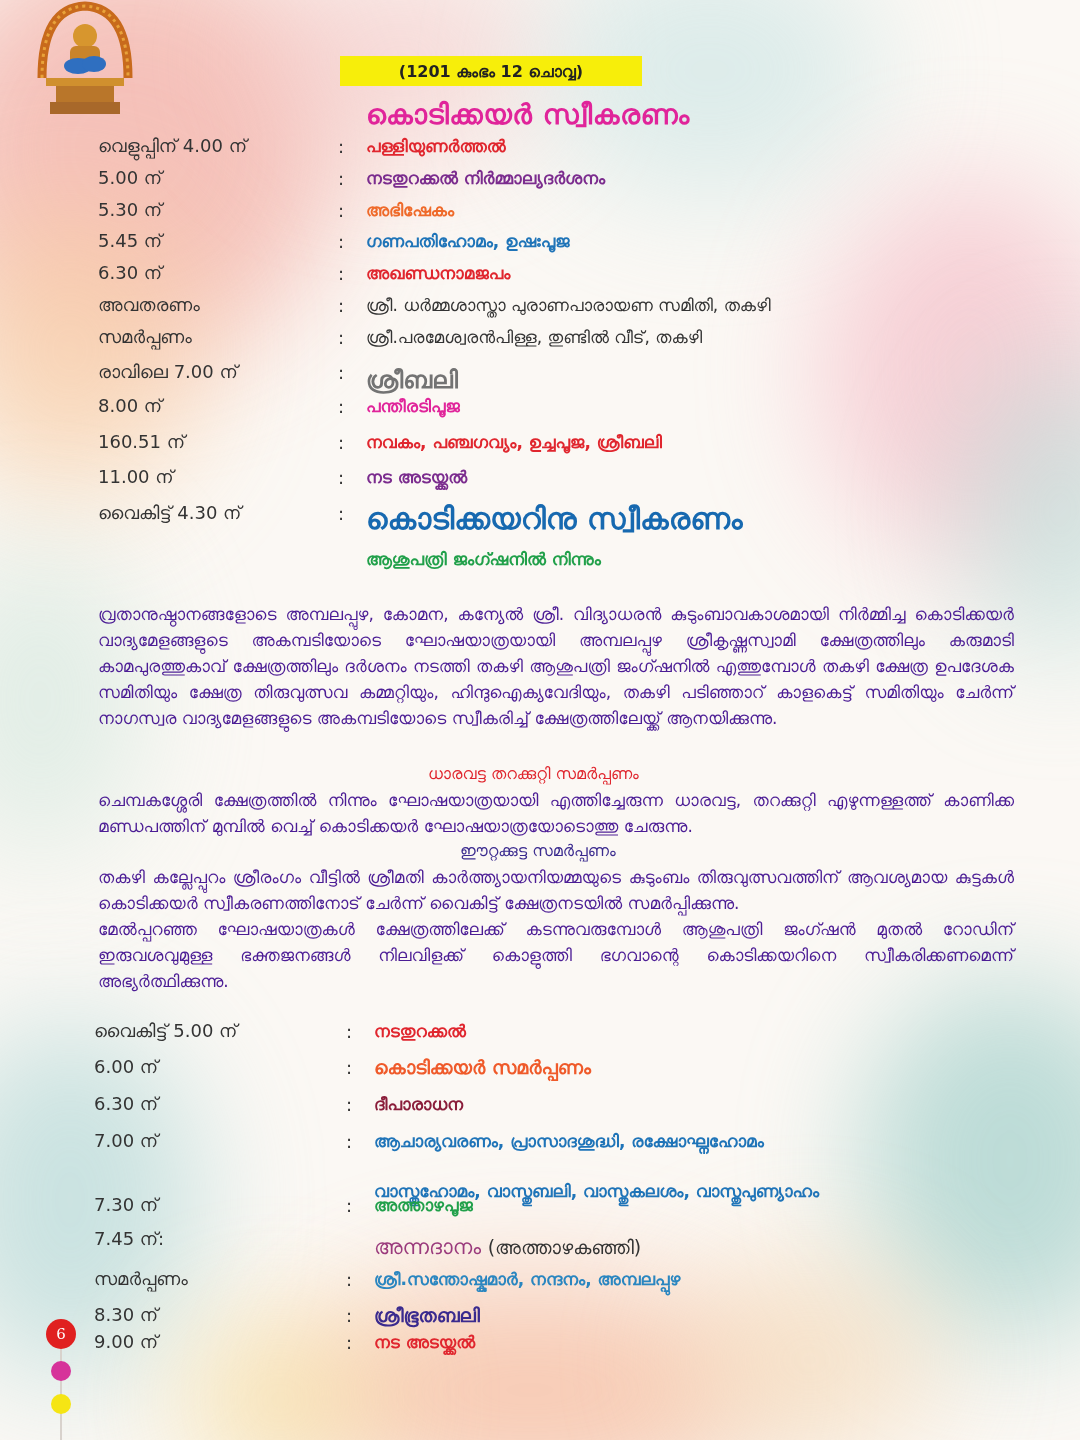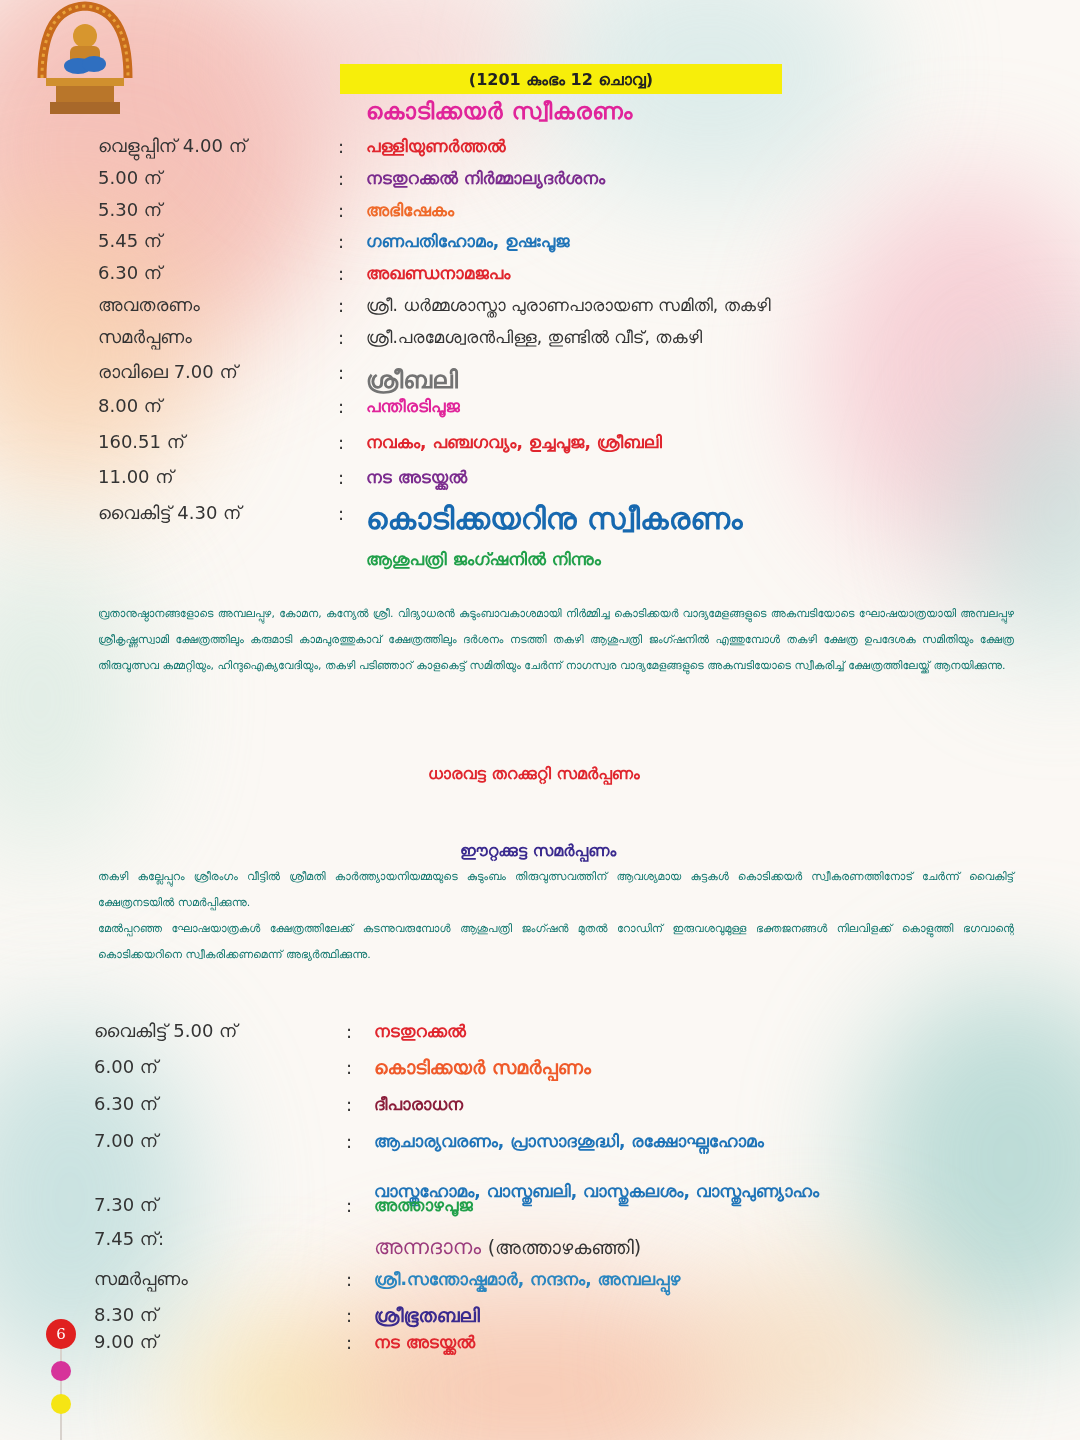--- a/index.html
+++ b/index.html
@@ -13,43 +13,43 @@
   .content { position: absolute; inset: 0; z-index: 1; }
 
   .logo { position: absolute; left: 30px; top: 0; width: 110px; height: 118px; }
 
   .date-box {
     position: absolute; left: 326px; top: 12px; width: 402px; height: 44px;
     background: #1a9e46; color: #fff; font-weight: bold; font-size: 22px;
     display: flex; align-items: center; justify-content: center;
   }
   .mal-date-box {
-    position: absolute; left: 340px; top: 64px; width: 442px; height: 30px;
+    position: absolute; left: 340px; top: 56px; width: 302px; height: 30px;
     background: #f7ee0a; color: #222; font-weight: bold; font-size: 16px;
     display: flex; align-items: center; justify-content: center;
   }
   .main-title {
-    position: absolute; left: 366px; top: 98px; font-size: 23px; font-weight: bold;
+    position: absolute; left: 366px; top: 98px; font-size: 28px; font-weight: bold;
     color: #e0249a; letter-spacing: 0.5px;
   }
 
   .row { position: absolute; left: 0; display: flex; align-items: center; }
   .row .time { position: absolute; width: 240px; font-size: 18px; color: #333; white-space: nowrap; }
   .row .colon { position: absolute; font-size: 18px; color: #333; }
   .row .event { position: absolute; font-size: 17px; font-weight: bold; white-space: nowrap; }
   .row .event.plain { font-weight: normal; color: #333; font-size: 17px; }
 
   .big-event { font-size: 30px !important; color: #1769b0; }
   .sub-event { position: absolute; left: 366px; top: 549px; font-size: 17px; font-weight: bold; color: #21a04a; }
 
   .para {
-    position: absolute; left: 98px; width: 916px; font-size: 11px; line-height: 26px;
-    color: #0f766e; text-align: justify;
-  }
-  .para-head { position: absolute; font-size: 16px; font-weight: bold; }
+    position: absolute; left: 98px; width: 916px; font-size: 17px; line-height: 26px;
+    color: #4c1d95; text-align: justify;
+  }
+  .para-head { position: absolute; font-size: 16px; font-weight: normal; }
 
   .page-num {
     position: absolute; left: 46px; top: 1319px; width: 30px; height: 30px; border-radius: 50%;
     background: #e02020; color: #fff; font-size: 15px; font-family: "DejaVu Serif", serif;
     display: flex; align-items: center; justify-content: center;
   }
   .dot { position: absolute; left: 51px; width: 20px; height: 20px; border-radius: 50%; }
   .vline { position: absolute; left: 60px; top: 1349px; width: 2px; height: 91px; background: #d8d2cc; }
 </style>
 </head>
@@ -150,20 +150,21 @@
       <span class="colon" style="left:338px">:</span>
       <span class="event big-event" style="left:366px;top:-12px">കൊടിക്കയറിനു സ്വീകരണം</span>
     </div>
   </div>
 
   <div class="sub-event">ആശുപത്രി ജംഗ്ഷനിൽ നിന്നും</div>
 
   <p class="para" style="top:601px;margin:0">വ്രതാനുഷ്ഠാനങ്ങളോടെ അമ്പലപ്പുഴ, കോമന, കന്യേൽ ശ്രീ. വിദ്യാധരൻ കുടുംബാവകാശമായി നിർമ്മിച്ച കൊടിക്കയർ വാദ്യമേളങ്ങളുടെ അകമ്പടിയോടെ ഘോഷയാത്രയായി അമ്പലപ്പുഴ ശ്രീകൃഷ്ണസ്വാമി ക്ഷേത്രത്തിലും കരുമാടി കാമപുരത്തുകാവ് ക്ഷേത്രത്തിലും ദർശനം നടത്തി തകഴി ആശുപത്രി ജംഗ്ഷനിൽ എത്തുമ്പോൾ തകഴി ക്ഷേത്ര ഉപദേശക സമിതിയും ക്ഷേത്ര തിരുവുത്സവ കമ്മറ്റിയും, ഹിന്ദുഐക്യവേദിയും, തകഴി പടിഞ്ഞാറ് കാളകെട്ട് സമിതിയും ചേർന്ന് നാഗസ്വര വാദ്യമേളങ്ങളുടെ അകമ്പടിയോടെ സ്വീകരിച്ച് ക്ഷേത്രത്തിലേയ്ക്ക് ആനയിക്കുന്നു.</p>
 
   <div class="para-head" style="left:428px;top:764px;color:#e0262e">ധാരവട്ട തറക്കുറ്റി സമർപ്പണം</div>
+  <p class="para" style="top:787px;margin:0">ചെമ്പകശ്ശേരി ക്ഷേത്രത്തിൽ നിന്നും ഘോഷയാത്രയായി എത്തിച്ചേരുന്ന ധാരവട്ട, തറക്കുറ്റി എഴുന്നള്ളത്ത് കാണിക്ക മണ്ഡപത്തിന് മുമ്പിൽ വെച്ച് കൊടിക്കയർ ഘോഷയാത്രയോടൊത്തു ചേരുന്നു.</p>
 
   <div class="para-head" style="left:460px;top:841px;color:#3a2a8e">ഈറ്റക്കുട്ട സമർപ്പണം</div>
   <p class="para" style="top:864px;margin:0">തകഴി കല്ലേപ്പുറം ശ്രീരംഗം വീട്ടിൽ ശ്രീമതി കാർത്ത്യായനിയമ്മയുടെ കുടുംബം തിരുവുത്സവത്തിന് ആവശ്യമായ കുട്ടകൾ കൊടിക്കയർ സ്വീകരണത്തിനോട് ചേർന്ന് വൈകിട്ട് ക്ഷേത്രനടയിൽ സമർപ്പിക്കുന്നു.</p>
   <p class="para" style="top:916px;margin:0">മേൽപ്പറഞ്ഞ ഘോഷയാത്രകൾ ക്ഷേത്രത്തിലേക്ക് കടന്നുവരുമ്പോൾ ആശുപത്രി ജംഗ്ഷൻ മുതൽ റോഡിന് ഇരുവശവുമുള്ള ഭക്തജനങ്ങൾ നിലവിളക്ക് കൊളുത്തി ഭഗവാന്റെ കൊടിക്കയറിനെ സ്വീകരിക്കണമെന്ന് അഭ്യർത്ഥിക്കുന്നു.</p>
 
   <div>
     <div class="row" style="top:1031px">
       <span class="time" style="left:94px">വൈകിട്ട് 5.00 ന്</span>
       <span class="colon" style="left:346px">:</span>
       <span class="event" style="left:374px;color:#e0262e">നടതുറക്കൽ</span>

